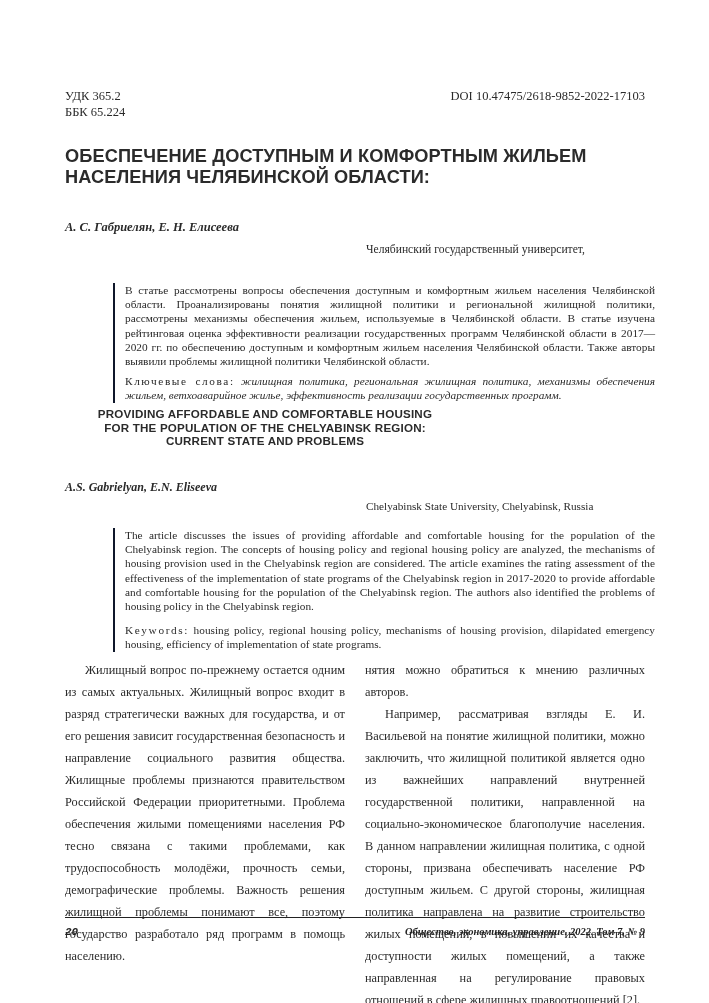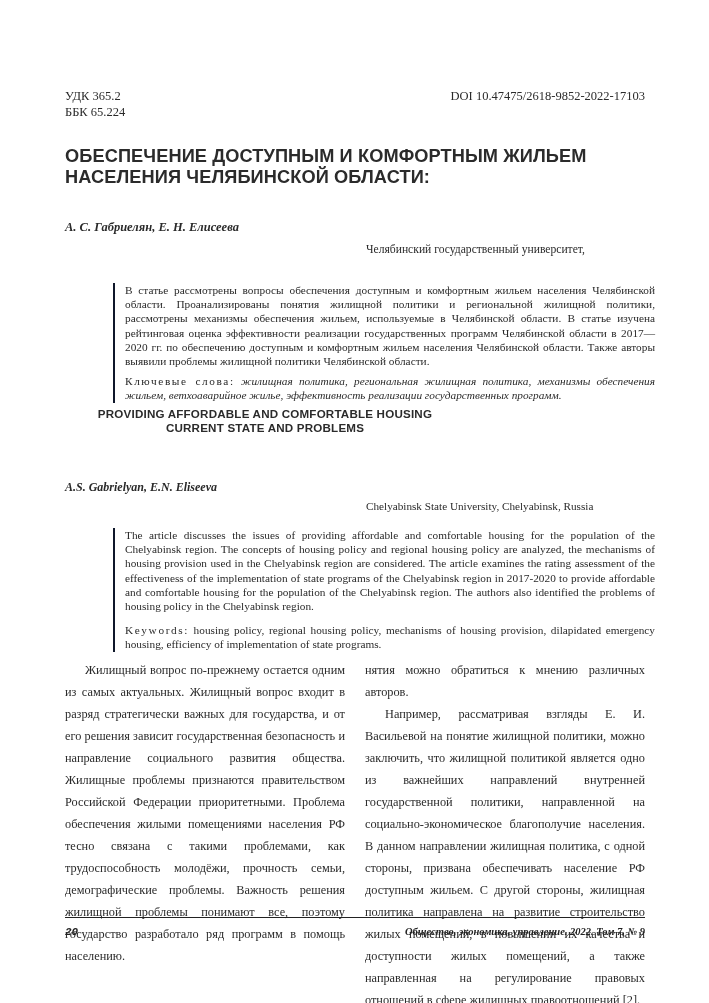--- a/index.html
+++ b/index.html
@@ -51,20 +51,21 @@
 <div class="abs abstract" style="top:283px;">
   <p>В статье рассмотрены вопросы обеспечения доступным и комфортным жильем населения Челябинской области. Проанализированы понятия жилищной политики и региональной жилищной политики, рассмотрены механизмы обеспечения жильем, используемые в Челябинской области. В статье изучена рейтинговая оценка эффективности реализации государственных программ Челябинской области в 2017—2020 гг. по обеспечению доступным и комфортным жильем населения Челябинской области. Также авторы выявили проблемы жилищной политики Челябинской области.</p>
   <p style="margin-top:6px;">
     <span class="kw-label">Ключевые слова:</span>
     <span class="kw-italic">жилищная политика, региональная жилищная политика, механизмы обеспечения жильем, ветхоаварийное жилье, эффективность реализации государственных программ.</span>
   </p>
 </div>
 
 <div class="abs title-en">
   <div>PROVIDING AFFORDABLE AND COMFORTABLE HOUSING</div>
+  <div>FOR THE POPULATION OF THE CHELYABINSK REGION:</div>
   <div>CURRENT STATE AND PROBLEMS</div>
 </div>
 
 <div class="abs authors" style="left:65px; top:480px; font-size:12px;">A.S. Gabrielyan, E.N. Eliseeva</div>
 
 <div class="abs affil" style="left:366px; top:499px;">Chelyabinsk State University, Chelyabinsk, Russia</div>
 
 <div class="abs abstract" style="top:528px;">
   <p>The article discusses the issues of providing affordable and comfortable housing for the population of the Chelyabinsk region. The concepts of housing policy and regional housing policy are analyzed, the mechanisms of housing provision used in the Chelyabinsk region are considered. The article examines the rating assessment of the effectiveness of the implementation of state programs of the Chelyabinsk region in 2017-2020 to provide affordable and comfortable housing for the population of the Chelyabinsk region. The authors also identified the problems of housing policy in the Chelyabinsk region.</p>
   <p style="margin-top:10px;">

